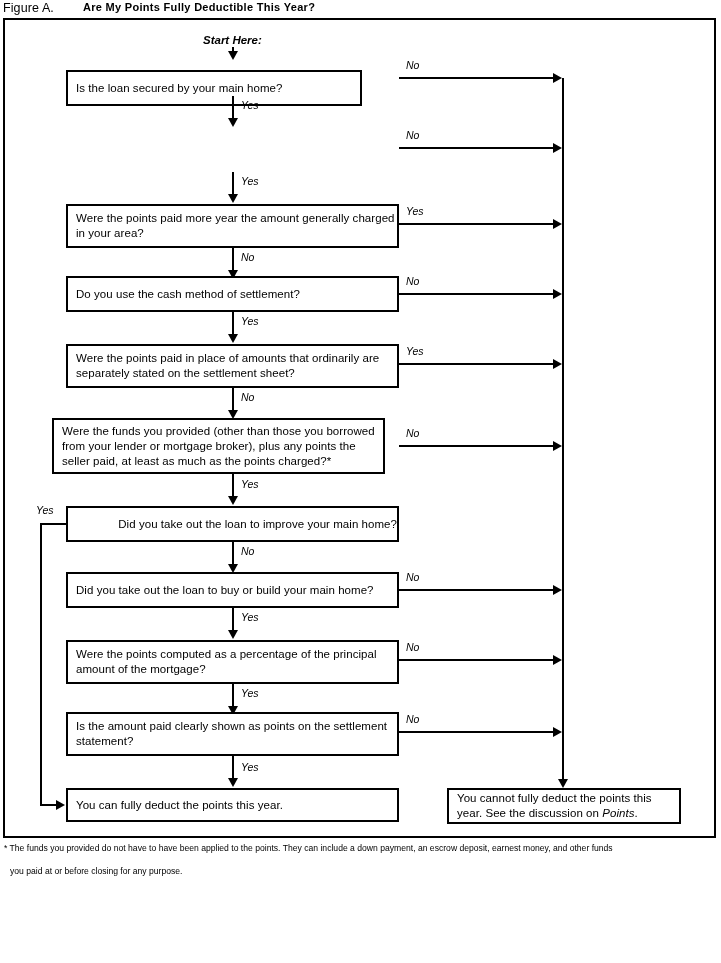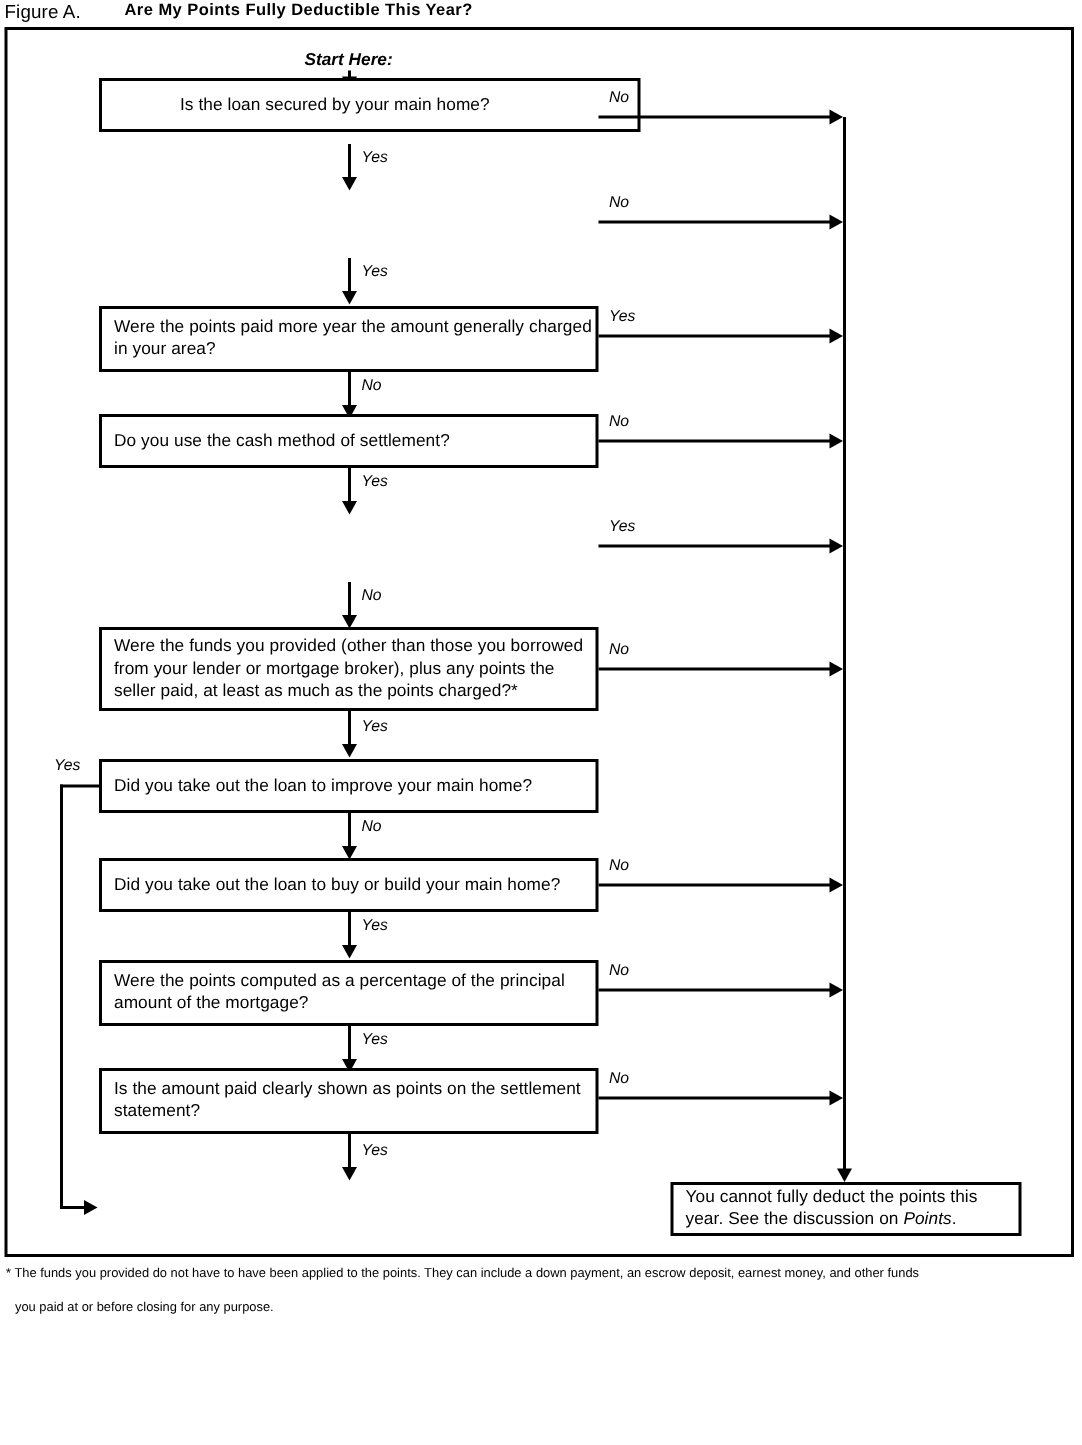--- a/index.html
+++ b/index.html
@@ -124,21 +124,21 @@
   <div class="frame"></div>
 
   <div class="start-here" style="left:203px; top:34px;">Start Here:</div>
 
   <div class="vline" style="left:232px; top:47px; height:7px;"></div>
   <div class="arrow-down" style="left:228px; top:51px;"></div>
 
   <div class="vline" style="left:562px; top:78px; height:708px;"></div>
   <div class="arrow-down" style="left:558px; top:779px;"></div>
 
-  <div class="fbox" style="left:66px; top:52px; width:361px; height:36px;padding-left:44px;">
+  <div class="fbox" style="left:66px; top:70px; width:296px; height:36px;">
     <span class="txt">Is the loan secured by your main home?</span>
   </div>
 
   <div class="hline" style="left:399px; top:77px; width:159px;"></div>
   <div class="arrow-right" style="left:553px; top:73px;"></div>
   <div class="elabel" style="left:406px; top:59px;">No</div>
 
   <div class="vline" style="left:232px; top:96px; height:28px;"></div>
   <div class="arrow-down" style="left:228px; top:118px;"></div>
   <div class="elabel" style="left:241px; top:99px;">Yes</div>
@@ -163,38 +163,41 @@
   <div class="fbox" style="left:66px; top:276px; width:333px; height:36px;">
     <span class="txt">Do you use the cash method of settlement?</span>
   </div>
   <div class="hline" style="left:399px; top:293px; width:159px;"></div>
   <div class="arrow-right" style="left:553px; top:289px;"></div>
   <div class="elabel" style="left:406px; top:275px;">No</div>
   <div class="vline" style="left:232px; top:312px; height:28px;"></div>
   <div class="arrow-down" style="left:228px; top:334px;"></div>
   <div class="elabel" style="left:241px; top:315px;">Yes</div>
 
+  <div class="fbox" style="left:66px; top:344px; width:333px; height:44px;">
+    <span class="txt">Were the points paid in place of amounts that ordinarily are separately stated on the settlement sheet?</span>
+  </div>
   <div class="hline" style="left:399px; top:363px; width:159px;"></div>
   <div class="arrow-right" style="left:553px; top:359px;"></div>
   <div class="elabel" style="left:406px; top:345px;">Yes</div>
   <div class="vline" style="left:232px; top:388px; height:28px;"></div>
   <div class="arrow-down" style="left:228px; top:410px;"></div>
   <div class="elabel" style="left:241px; top:391px;">No</div>
 
-  <div class="fbox" style="left:66px; top:418px; width:333px; height:56px;">
+  <div class="fbox" style="left:52px; top:418px; width:333px; height:56px;">
     <span class="txt">Were the funds you provided (other than those you borrowed from your lender or mortgage broker), plus any points the seller paid, at least as much as the points charged?*</span>
   </div>
   <div class="hline" style="left:399px; top:445px; width:159px;"></div>
   <div class="arrow-right" style="left:553px; top:441px;"></div>
   <div class="elabel" style="left:406px; top:427px;">No</div>
   <div class="vline" style="left:232px; top:474px; height:28px;"></div>
   <div class="arrow-down" style="left:228px; top:496px;"></div>
   <div class="elabel" style="left:241px; top:478px;">Yes</div>
 
-  <div class="fbox" style="left:66px; top:506px; width:333px; height:36px;">
+  <div class="fbox" style="left:66px; top:506px; width:333px; height:36px;justify-content:flex-end;">
     <span class="txt">Did you take out the loan to improve your main home?</span>
   </div>
 
   <div class="hline" style="left:40px; top:523px; width:26px;"></div>
   <div class="vline" style="left:40px; top:523px; height:283px;"></div>
   <div class="hline" style="left:40px; top:804px; width:18px;"></div>
   <div class="arrow-right" style="left:56px; top:800px;"></div>
   <div class="elabel" style="left:36px; top:504px;">Yes</div>
 
   <div class="vline" style="left:232px; top:542px; height:28px;"></div>
@@ -224,20 +227,23 @@
   <div class="fbox" style="left:66px; top:712px; width:333px; height:44px;">
     <span class="txt">Is the amount paid clearly shown as points on the settlement statement?</span>
   </div>
   <div class="hline" style="left:399px; top:731px; width:159px;"></div>
   <div class="arrow-right" style="left:553px; top:727px;"></div>
   <div class="elabel" style="left:406px; top:713px;">No</div>
   <div class="vline" style="left:232px; top:756px; height:28px;"></div>
   <div class="arrow-down" style="left:228px; top:778px;"></div>
   <div class="elabel" style="left:241px; top:761px;">Yes</div>
 
+  <div class="fbox" style="left:66px; top:788px; width:333px; height:34px;">
+    <span class="txt">You can fully deduct the points this year.</span>
+  </div>
 
   <div class="fbox" style="left:447px; top:788px; width:234px; height:36px;">
     <span class="txt"><span>You cannot fully deduct the points this year. See the discussion on </span><i>Points</i><span>.</span></span>
   </div>
 
   <div class="footnote">
     <span class="star">*</span>
     <span>The funds you provided do not have to have been applied to the points. They can include a down payment, an escrow deposit, earnest money, and other funds</span>
     <span class="ln2">you paid at or before closing for any purpose.</span>
   </div>

